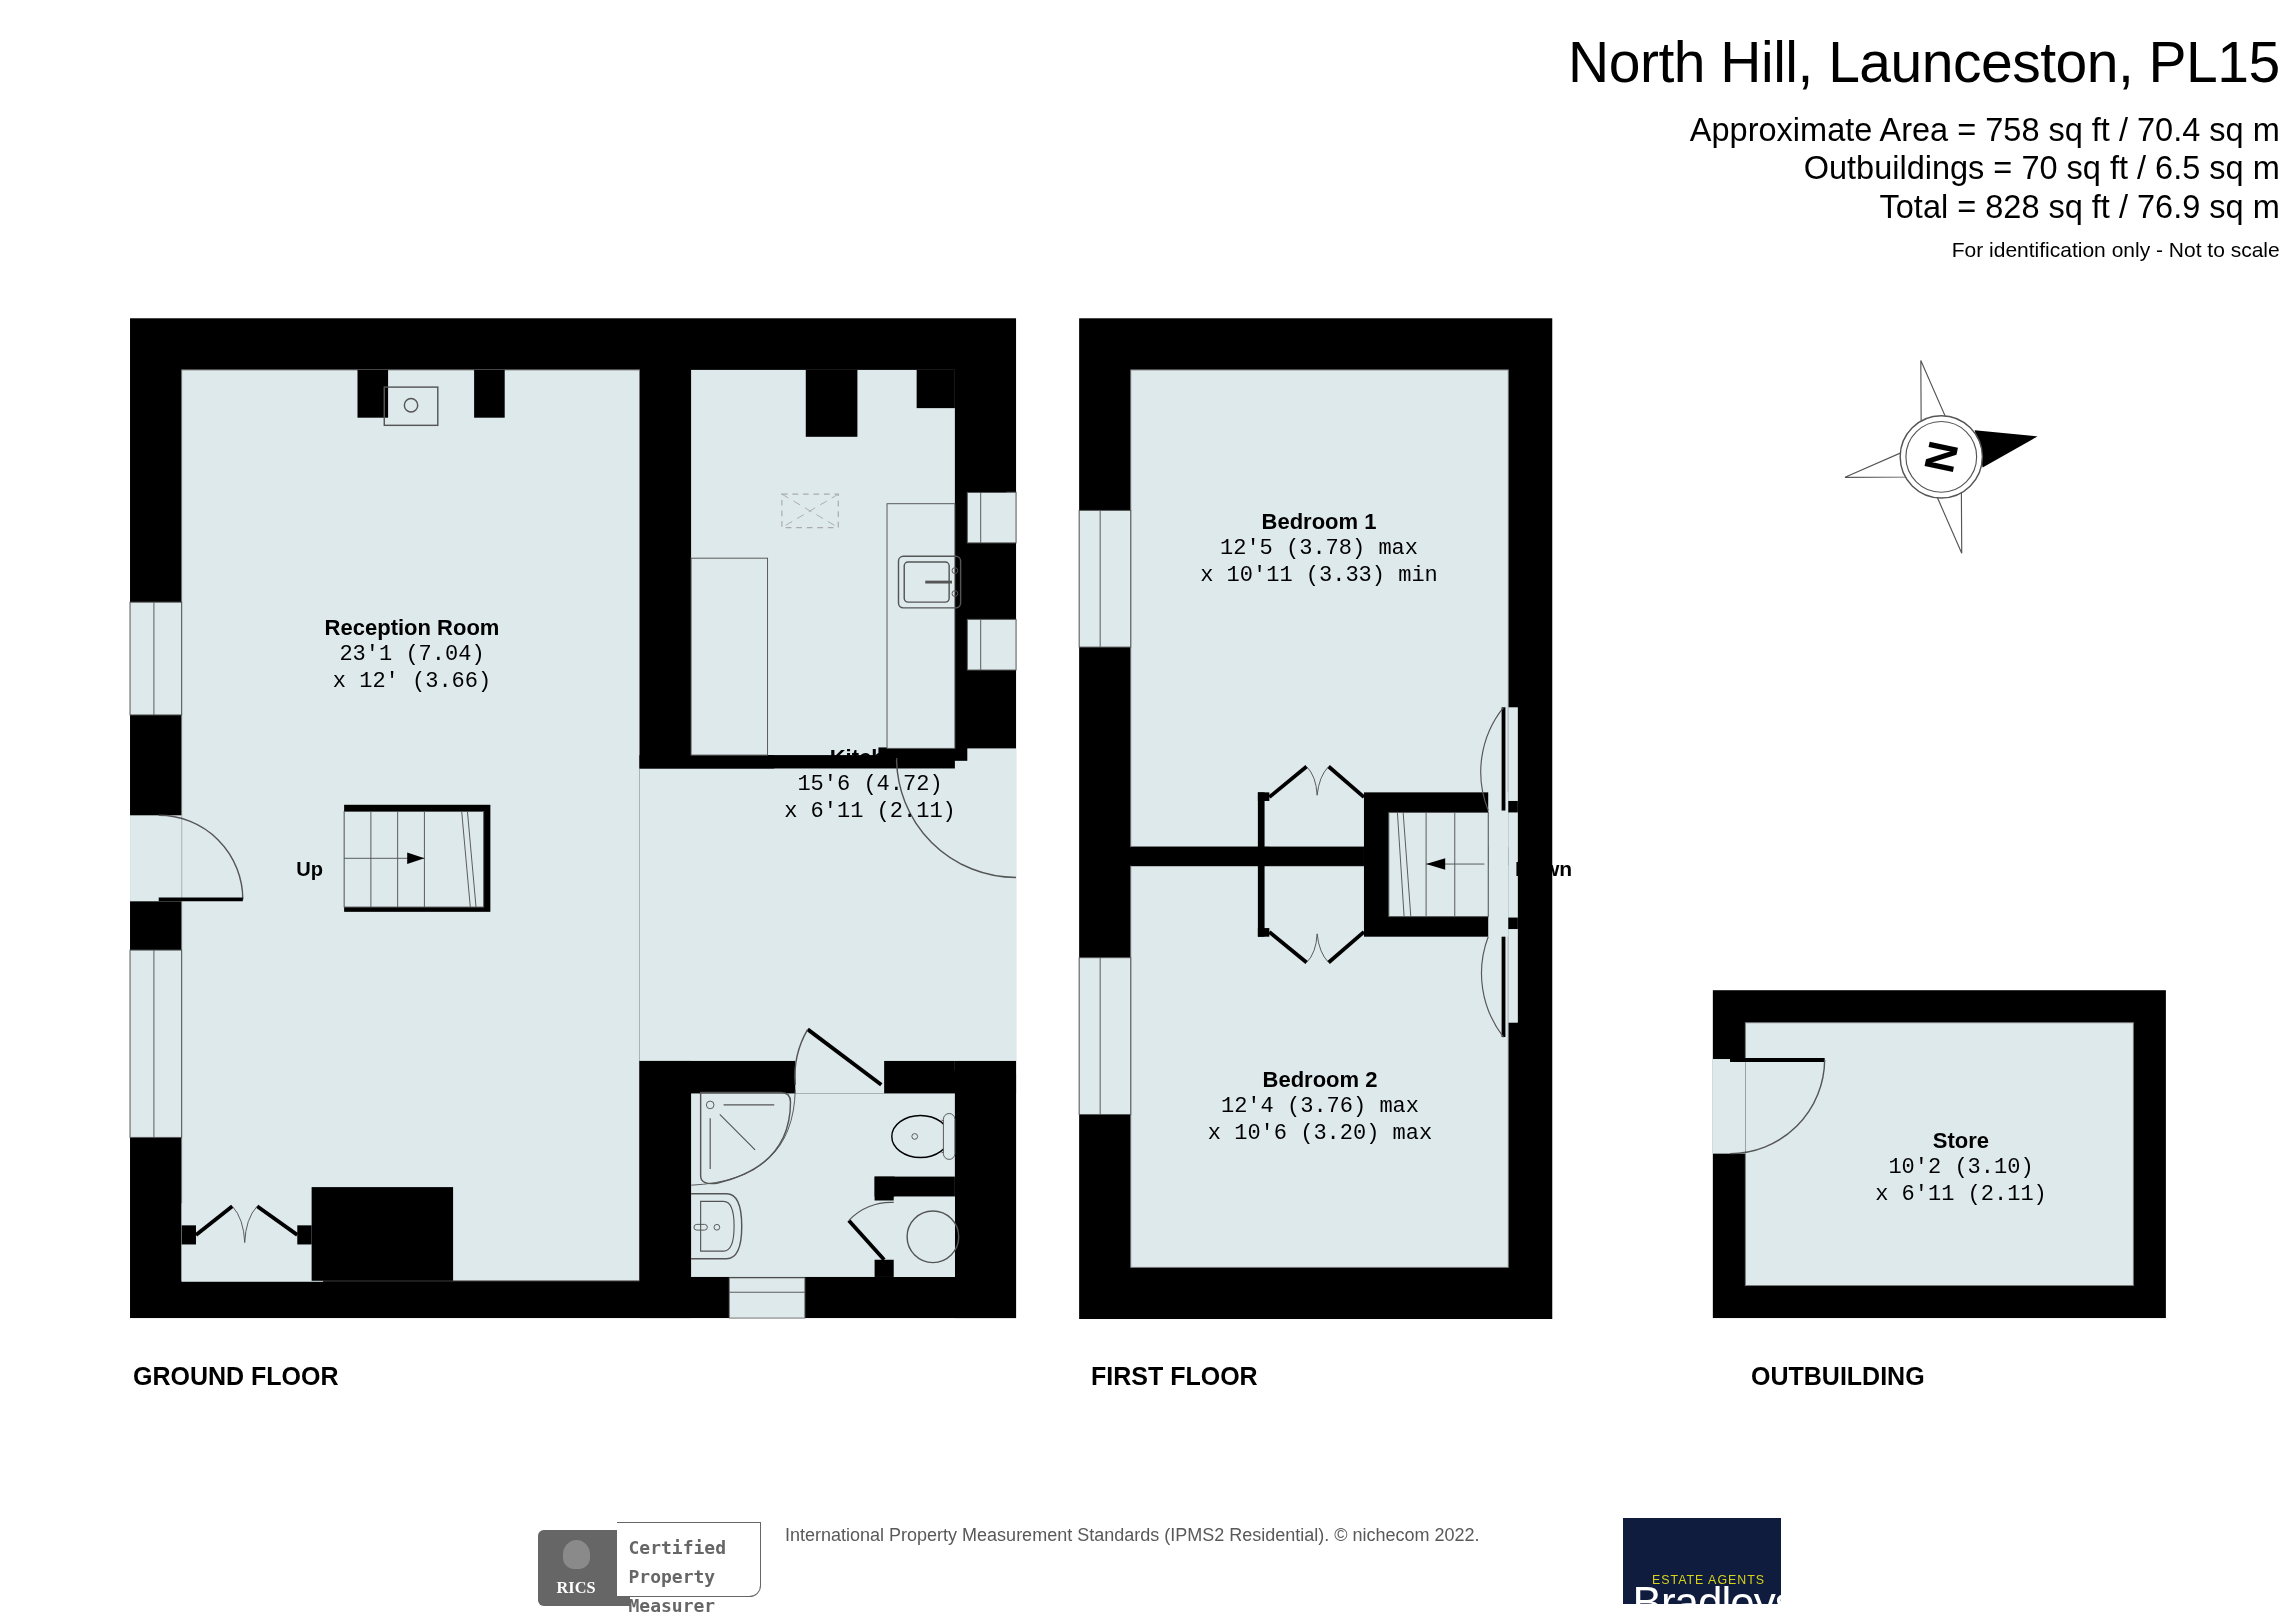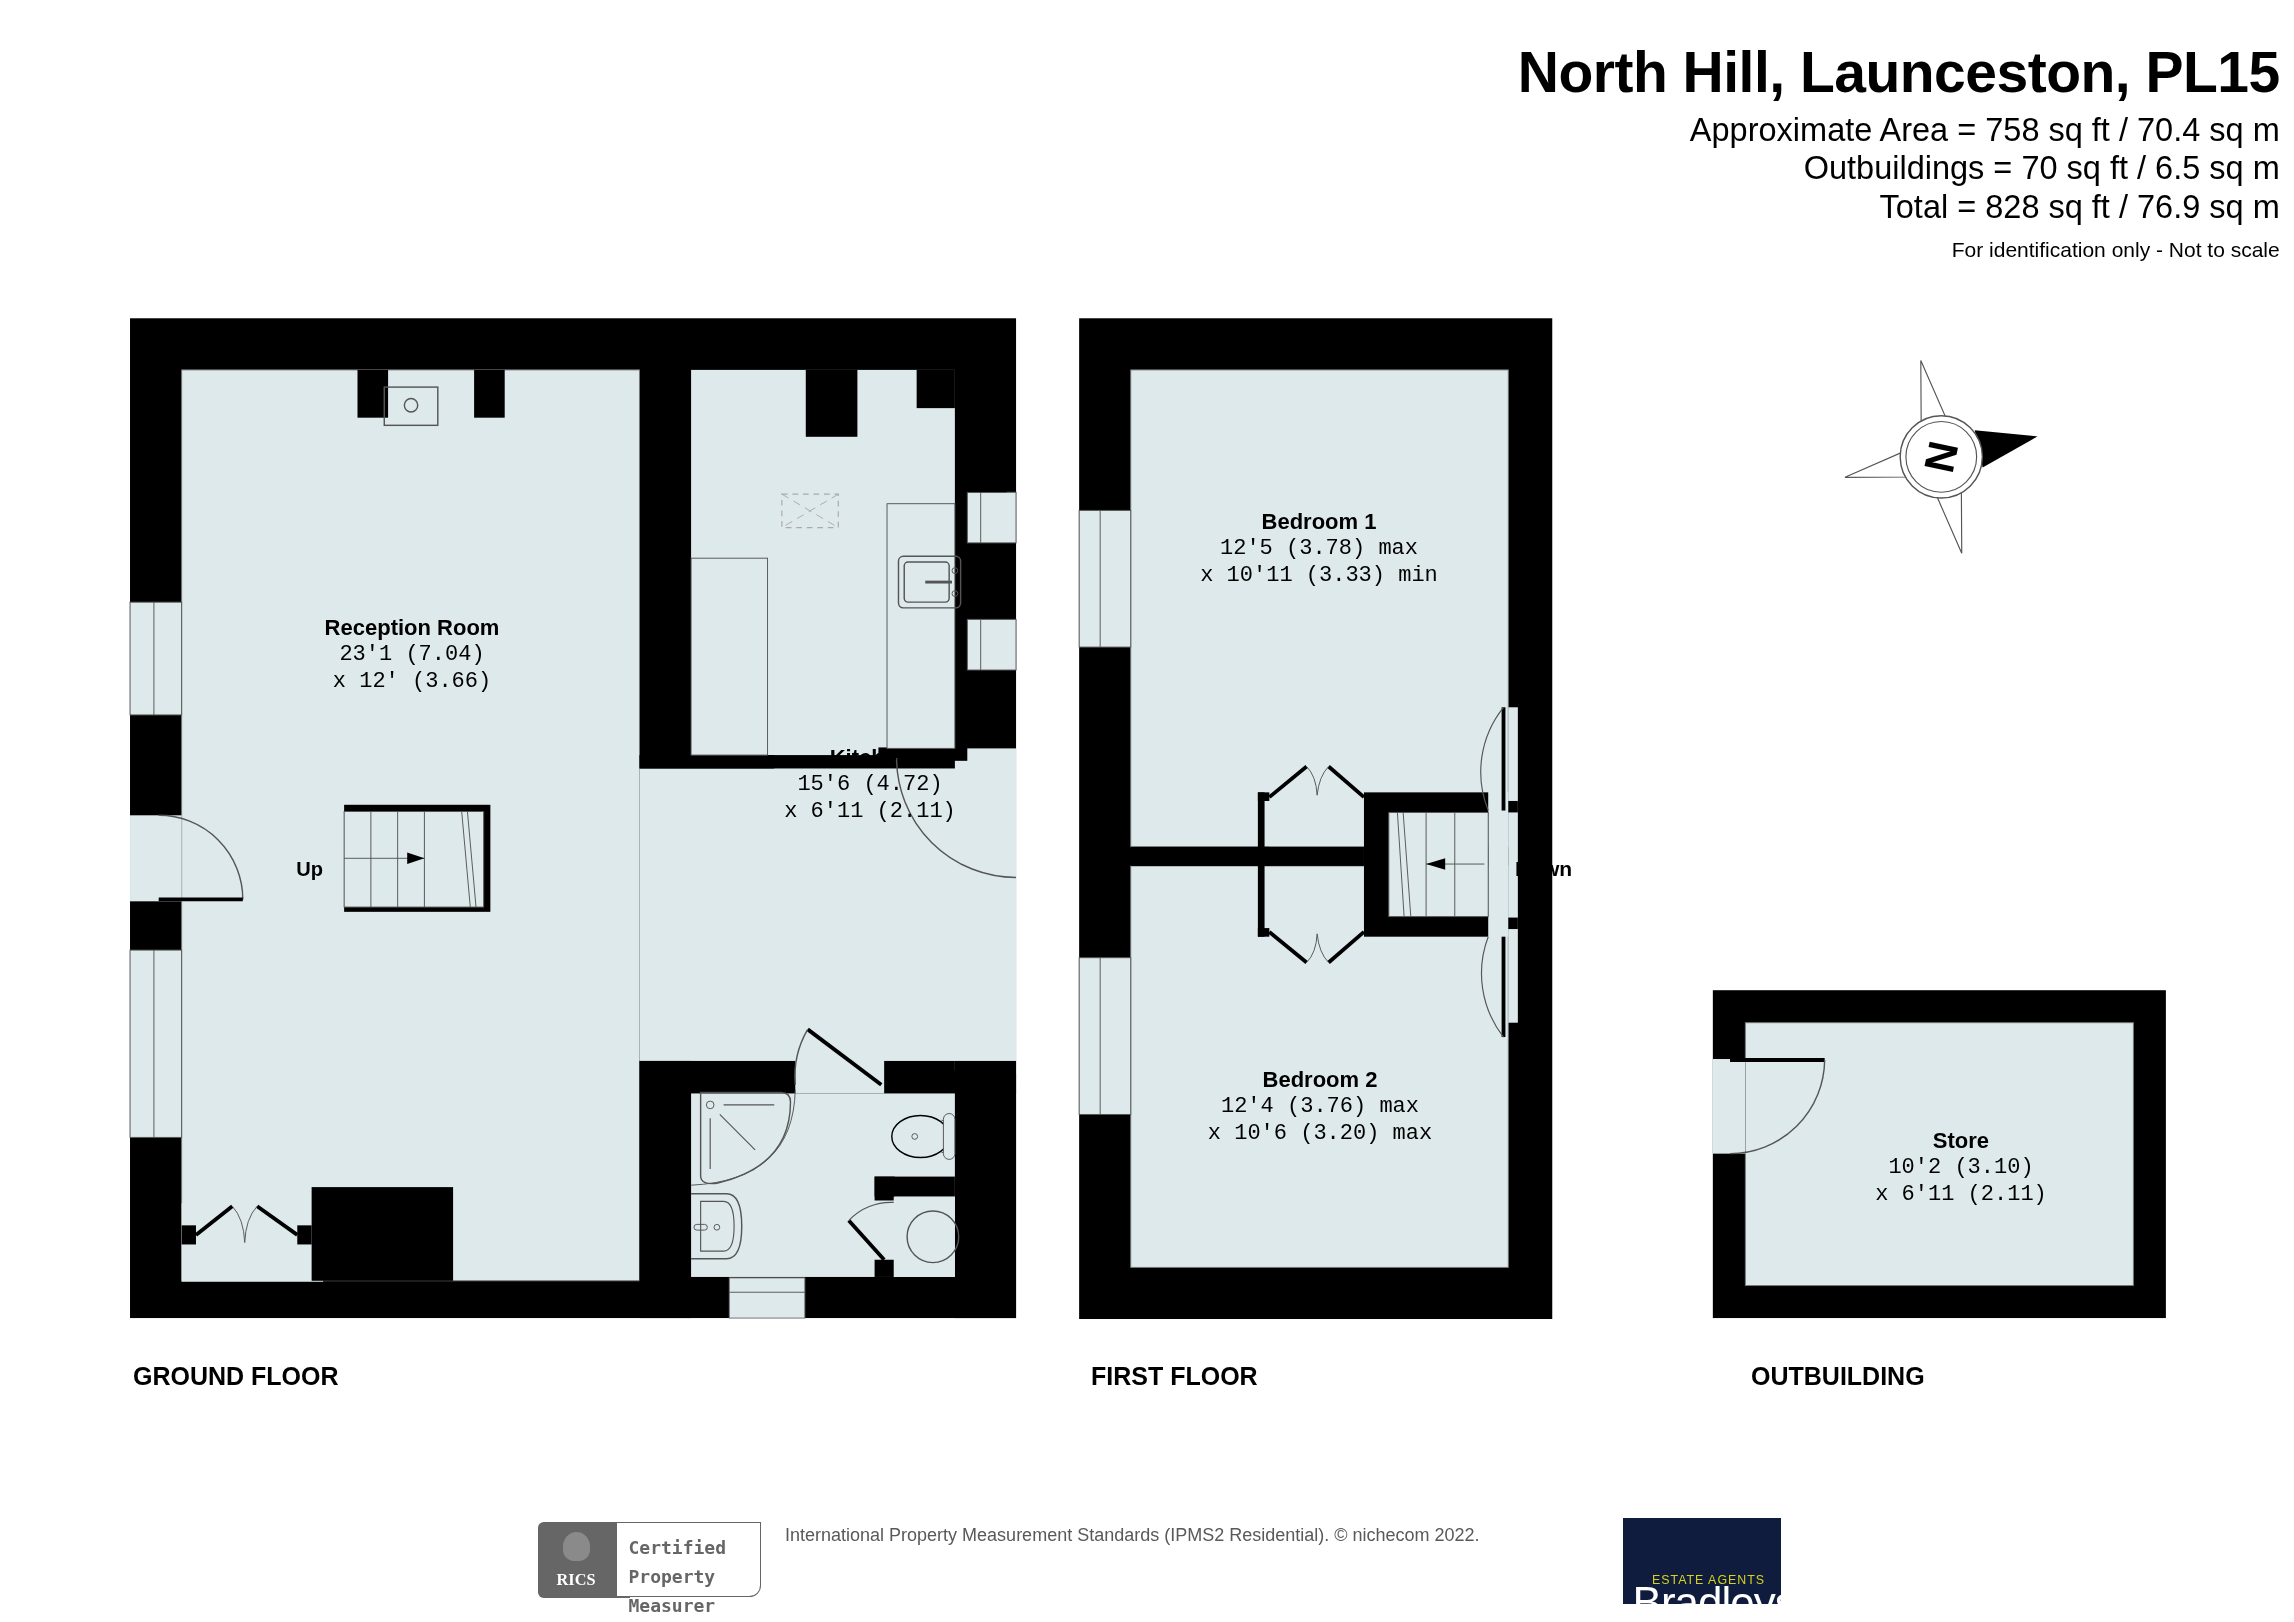--- a/index.html
+++ b/index.html
@@ -1,30 +1,30 @@
 <!DOCTYPE html>
 <html><head>
 <meta charset="utf-8">
 <style>
   html, body { margin: 0; padding: 0; background: #ffffff; }
   body { width: 2294px; height: 1622px; position: relative; overflow: hidden;
          font-family: "Liberation Sans", sans-serif; color: #000; }
   .abs { position: absolute; }
-  .title { right: 14.3px; top: 39px; font-size: 57px; font-weight: bold; text-align: right; white-space: nowrap; letter-spacing: -0.5px; }
+  .title { right: 14.3px; top: 29px; font-size: 57px; font-weight: normal; text-align: right; white-space: nowrap; letter-spacing: -0.5px; }
   .area-line { right: 14.3px; font-size: 32.5px; text-align: right; white-space: nowrap; }
   .note { right: 14.3px; top: 238px; font-size: 21px; text-align: right; white-space: nowrap; }
   svg.plan { position: absolute; left: 0; top: 0; }
   .room-label { position: absolute; text-align: center; transform: translateX(-50%); white-space: nowrap; line-height: 27px; }
   .room-name { font-weight: bold; font-size: 22px; display: block; }
   .room-dim { font-size: 22px; display: block; font-family: Liberation Mono, monospace; }
   .floor-label { font-weight: bold; font-size: 25px; white-space: nowrap; }
   .stair-label { font-weight: bold; font-size: 21px; }
   .footer-text { left: 785px; top: 1522px; font-size: 18px; color: #595959; line-height: 26px; white-space: nowrap; }
   .rics { left: 538px; top: 1522px; width: 229px; height: 76px; }
-  .rics-left { position: absolute; left: 0; top: 0; width: 92px; height: 76px; background: #666666; border-radius: 5.7px 0 0 5.7px; }
+  .rics-left { position: absolute; left: 0; top: 8px; width: 92px; height: 76px; background: #666666; border-radius: 5.7px 0 0 5.7px; }
   .rics-word { position: absolute; left: 0; width: 76px; bottom: 7.6px; text-align: center; color: #fff; font-weight: bold; font-size: 16.3px; font-family: "Liberation Serif", serif; }
   .rics-lion { position: absolute; left: 25px; top: 9.6px; width: 27px; height: 29px; border-radius: 50% 50% 40% 40%; background: #8a8a8a; }
   .rics-right { position: absolute; left: 79px; top: 0; width: 143px; height: 73px; border: 1.9px solid #666666; border-left: 0; border-radius: 0 0 11.5px 0; background: #fff; }
   .rics-right span { display: block; color: #666; font-weight: bold; font-size: 18px; line-height: 21px; padding-left: 11.5px; font-family: "DejaVu Sans Mono", monospace; margin-top: 8px; }
   .rics-right .l1 { padding-top: 5.7px; }
   .brand { left: 1623px; top: 1518px; width: 158px; height: 86px; background: #0f1c3d; }
   .brand-name { position: absolute; left: 9.6px; top: 11.5px; color: #fff; font-size: 44px; letter-spacing: -1px; margin-top: 48px; }
   .brand-sub { position: absolute; left: 29px; top: 55px; color: #d7d21c; font-size: 12.4px; letter-spacing: 1px; }
 </style>
 </head>

